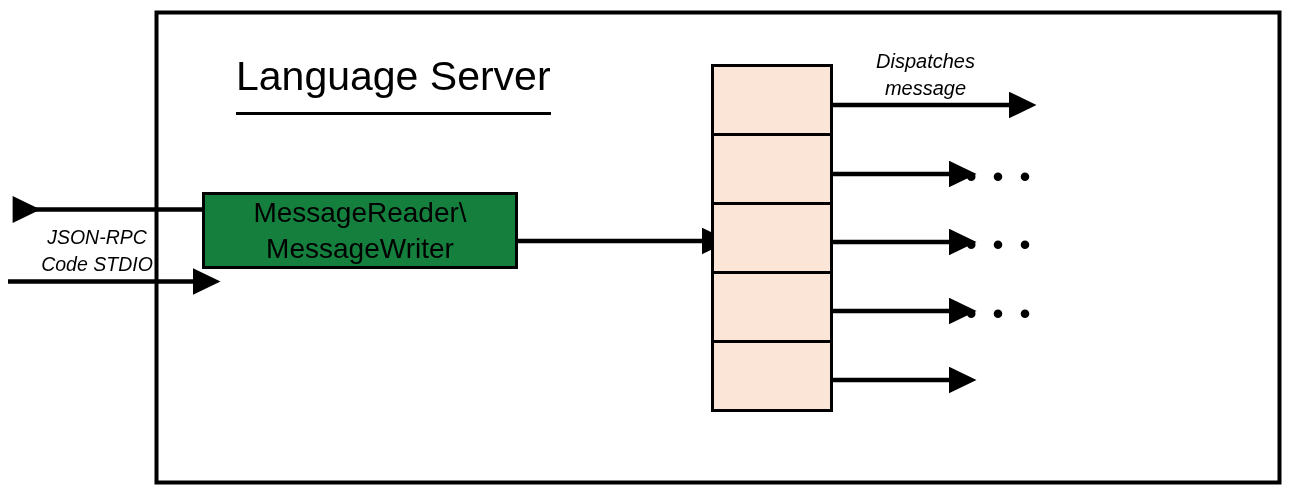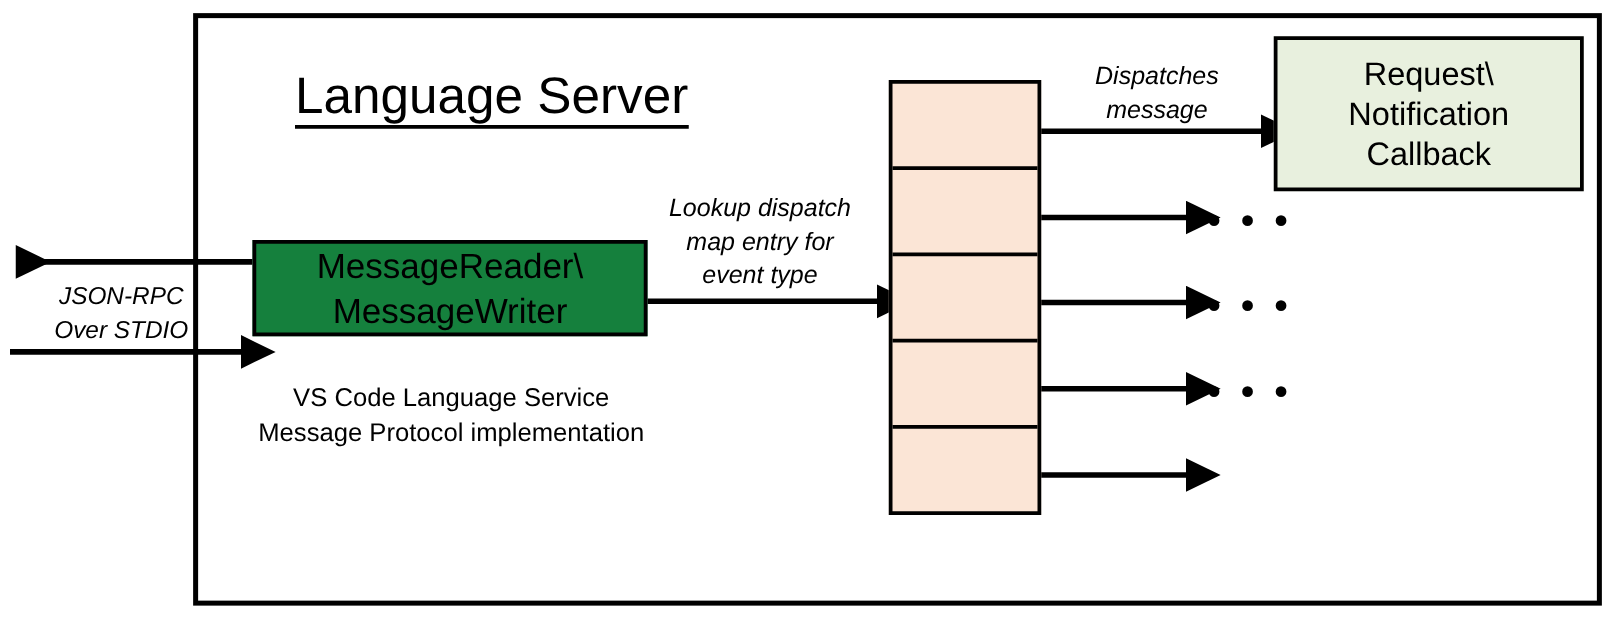--- a/index.html
+++ b/index.html
@@ -34,21 +34,21 @@
 
   
   #title {
     left: 236px;
     top: 52px;
     width: 330px;
     font-size: 41px;
     text-align: left;
     letter-spacing: 0px;
   }
-  #title span { border-bottom: 3px solid #000; padding-bottom: 1px; text-align: right; }
+  #title span { border-bottom: 3px solid #000; padding-bottom: 13px; text-align: right; }
 
   
   #reader-box {
     position: absolute;
     left: 202px;
     top: 192px;
     width: 316px;
     height: 77px;
     background: #15803d;
     border: 3px solid #000000;
@@ -201,48 +201,38 @@
     <line x1="792" y1="311" x2="954" y2="311" stroke="#000" stroke-width="4.5" marker-end="url(#arrowR)"></line>
     <circle cx="792" cy="311" r="12.5" fill="#000"></circle>
 
     <line x1="792" y1="380" x2="954" y2="380" stroke="#000" stroke-width="4.5" marker-end="url(#arrowR)"></line>
     <circle cx="792" cy="380" r="12.5" fill="#000"></circle>
   </svg>
 
   <div class="txt" id="title"><span>Language Server</span></div>
 
   <div class="txt" id="jsonrpc-label">JSON-RPC
-Over STDIO</div>
+Code STDIO</div>
 
   <div id="reader-box">
     <div class="label">MessageReader\
 MessageWriter</div>
   </div>
-  <div class="txt" id="reader-caption">VS Code Language Service
-Message Protocol implementation</div>
-
-  <div class="txt" id="lookup-label">Lookup dispatch
-map entry for
-event type</div>
+
 
   <div id="dispatch-map">
     <div class="cell"></div>
     <div class="cell"></div>
     <div class="cell"></div>
     <div class="cell"></div>
     <div class="cell"></div>
   </div>
 
   <div class="txt" id="dispatch-msg-label">Dispatches
 message</div>
 
-  <div id="callback-box">
-    <div class="label">Request\
-Notification
-Callback</div>
-  </div>
 
   <div class="dots" style="left:966px; top:162px;">•  •  •</div>
   <div class="dots" style="left:966px; top:230px;">•  •  •</div>
   <div class="dots" style="left:966px; top:299px;">•  •  •</div>
   <div class="dots" style="left:966px; top:368px;"></div>
 
 </div>
 
 </body></html>

